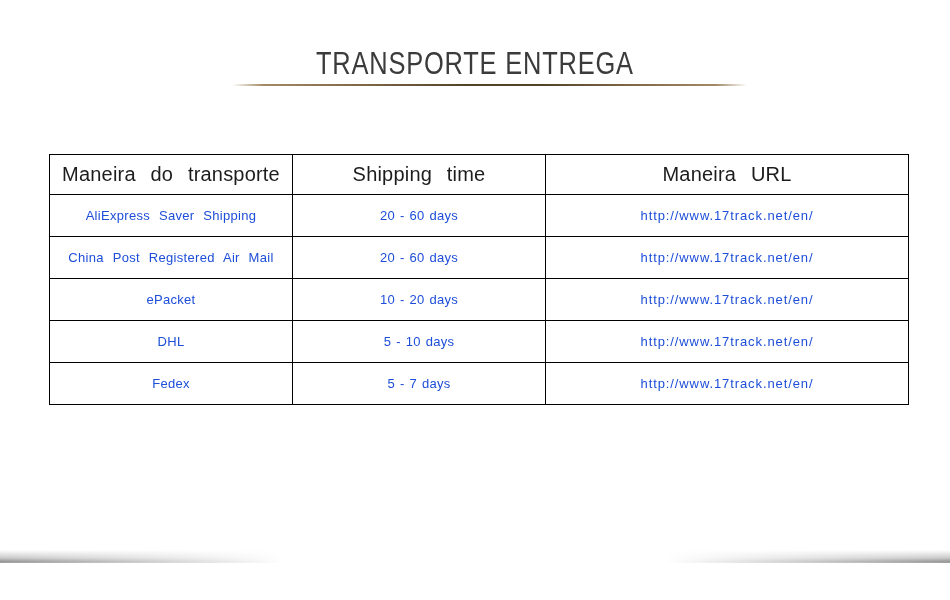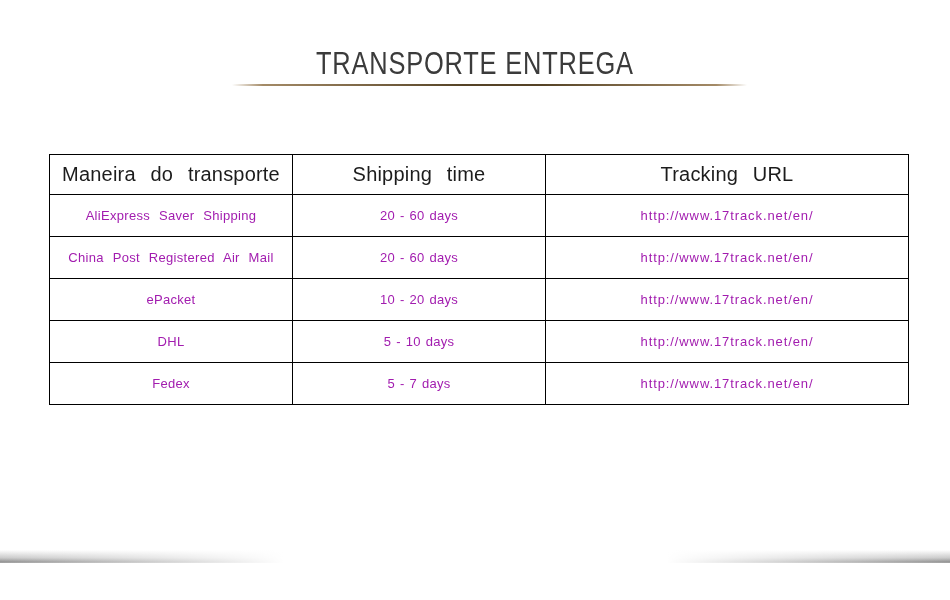--- a/index.html
+++ b/index.html
@@ -80,21 +80,21 @@
     height: 39px;
     font-size: 20px;
     font-weight: 400;
     color: #1c1c1c;
     word-spacing: 9px;
     letter-spacing: 0.2px;
   }
   .shipping-table td {
     height: 41px;
     font-size: 13px;
-    color: #a21caf;
+    color: #1d4ed8;
   }
   td.cell-method {
     word-spacing: 5px;
     letter-spacing: 0.3px;
   }
   td.cell-time {
     letter-spacing: 0.3px;
     word-spacing: 1px;
   }
   td.cell-url {
@@ -141,21 +141,21 @@
   <table class="shipping-table">
     <colgroup>
       <col class="c1">
         <col class="c2">
         <col class="c3">
     </colgroup>
     <thead>
       <tr>
         <th>Maneira do transporte</th>
         <th>Shipping time</th>
-        <th>Tracking URL</th>
+        <th>Maneira URL</th>
       </tr>
     </thead>
     <tbody>
       <tr>
         <td class="cell-method">AliExpress Saver Shipping</td>
         <td class="cell-time">20 - 60 days</td>
         <td class="cell-url">http://www.17track.net/en/</td>
       </tr>
       <tr>
         <td class="cell-method">China Post Registered Air Mail</td>

